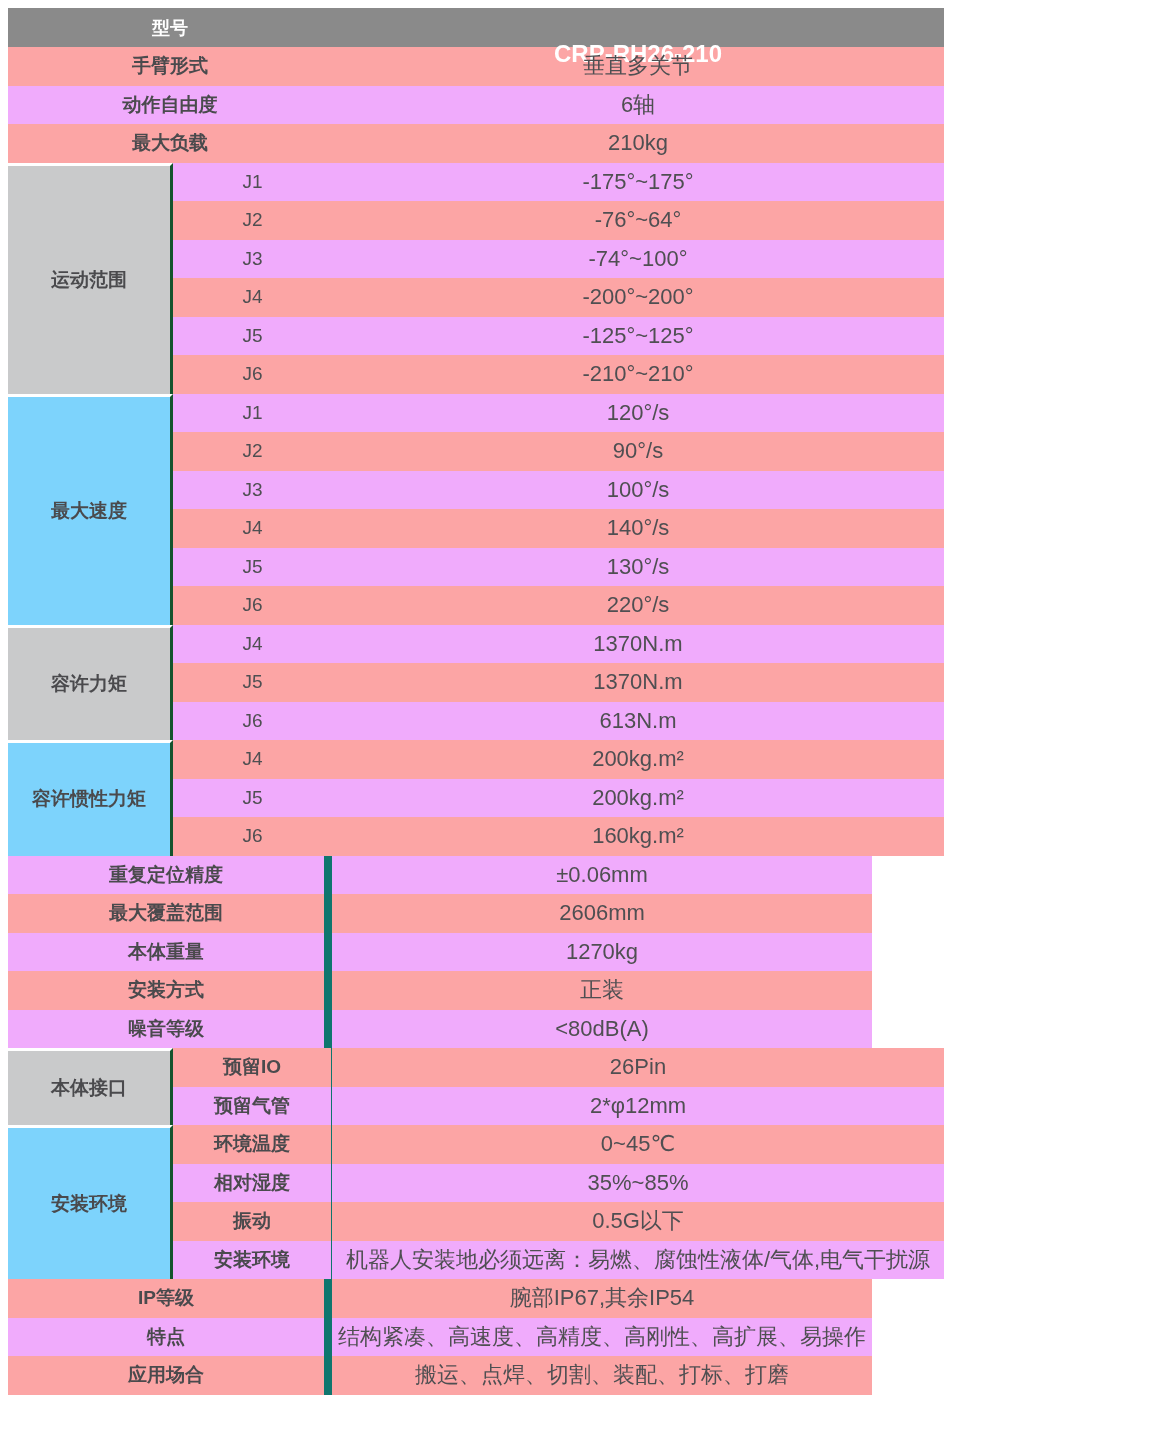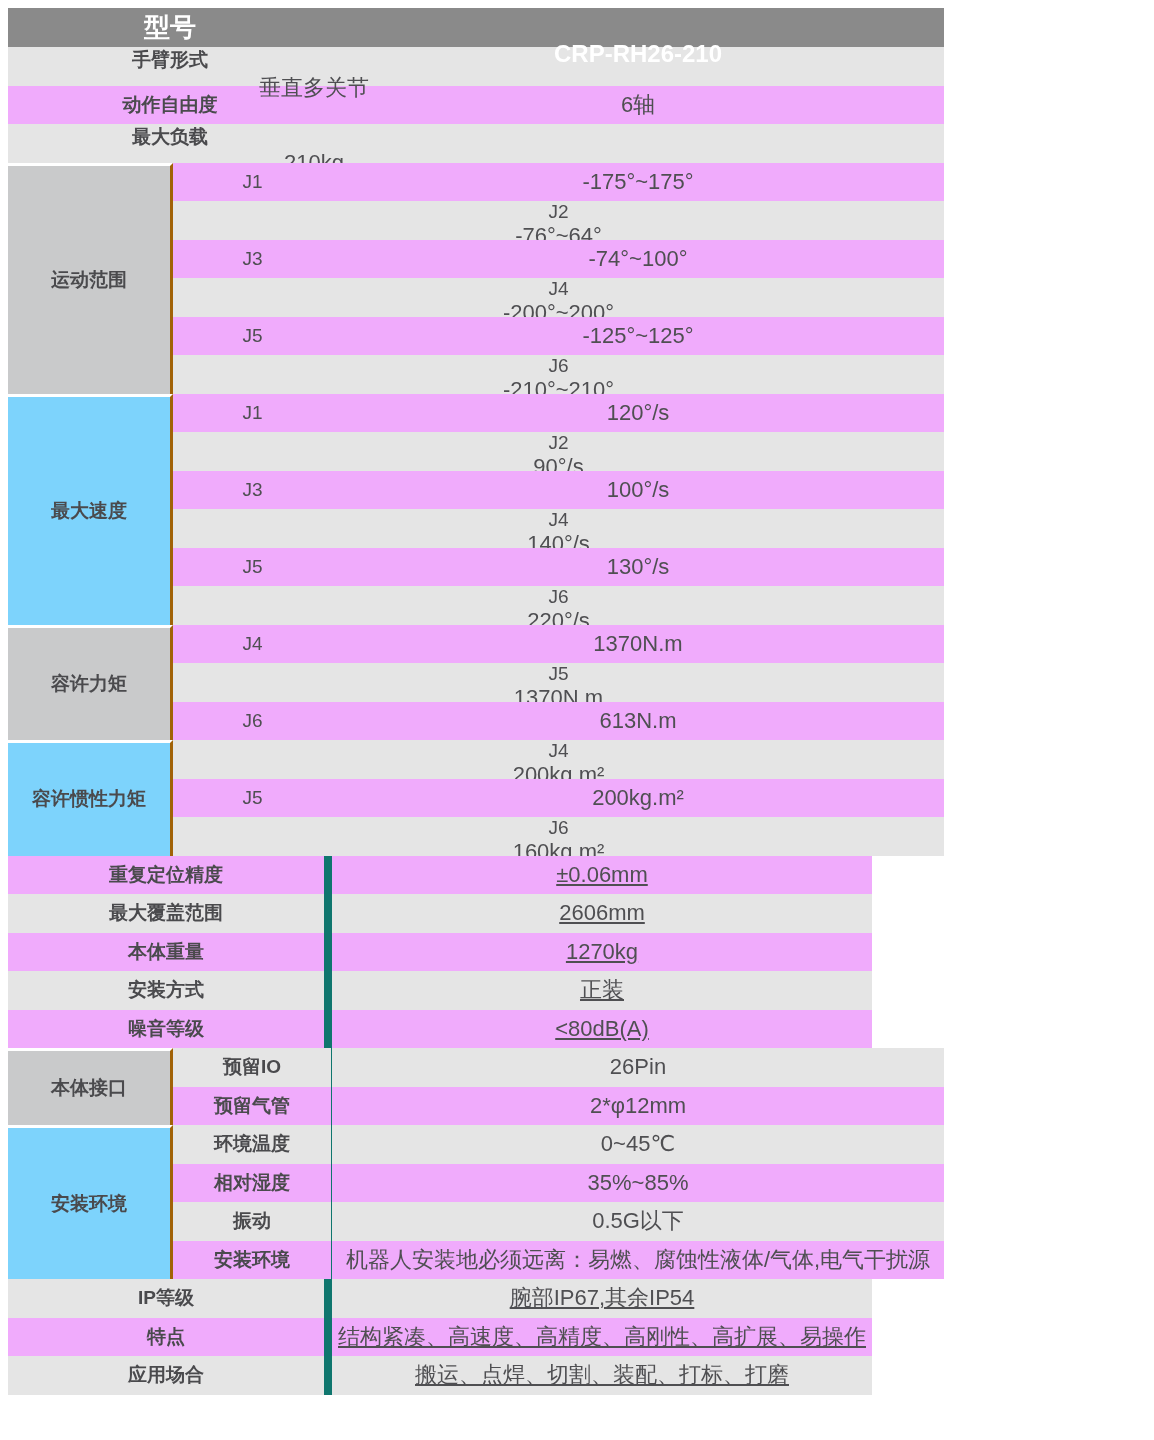--- a/index.html
+++ b/index.html
@@ -8,44 +8,44 @@
     font-family:"Liberation Sans","DejaVu Sans",sans-serif;
     -webkit-font-smoothing:antialiased;
   }
   .spec-table{
     position:absolute;left:8px;top:8px;width:936px;
   }
   .band{display:flex;width:936px;}
   .hband{height:39px;background:#8a8a8a;}
   .row{height:38.5px;}
   .hlbl{width:324px;display:flex;align-items:center;justify-content:center;
-        color:#ffffff;font-weight:bold;font-size:26px;}
+        color:#ffffff;font-weight:bold;font-size:18px;}
   .hval{width:612px;display:flex;align-items:center;justify-content:center;
         color:#ffffff;font-weight:bold;font-size:24px;margin-top:46px;}
   
   .tlbl{width:324px;display:flex;align-items:center;justify-content:center;}
   .tval{width:612px;display:flex;align-items:center;justify-content:center;}
   
   .mlbl{width:324px;box-sizing:border-box;border-right:8px solid #0f766e;
         display:flex;align-items:center;justify-content:center;}
-  .mval{width:540px;display:flex;align-items:center;justify-content:center;text-decoration:underline;}
-  
-  .sec{width:165px;box-sizing:border-box;border-right:3px solid #a16207;border-top:3px solid #fff;
+  .mval{width:540px;display:flex;align-items:center;justify-content:center;}
+  
+  .sec{width:165px;box-sizing:border-box;border-right:3px solid #14532d;border-top:3px solid #fff;
        display:flex;align-items:center;justify-content:center;}
   .secrows{display:flex;flex-direction:column;width:771px;}
   .jrow{display:flex;height:38.5px;align-items:center;}
   .jsub{width:159px;display:flex;align-items:center;justify-content:center;}
   .jval{width:612px;display:flex;align-items:center;justify-content:center;}
   .srow{display:flex;height:38.5px;}
   .ssub{width:159px;box-sizing:border-box;border-right:1px solid #0f766e;
         display:flex;align-items:center;justify-content:center;}
   .sval{width:612px;display:flex;align-items:center;justify-content:center;}
   
   .g{background:#f0abfc;}
-  .w{background:#e5e5e5;flex-direction:column;}
+  .w{background:#fca5a5;}
   .dk{background:#c9cacb;}
   .lt{background:#7dd3fc;}
   
   .lab{color:#4a4a4d;font-weight:bold;font-size:19px;}
   .val{color:#4f4f52;font-size:22px;}
   .jl{color:#4f4f52;font-size:19px;font-weight:normal;}
 </style>
 </head>
 <body>
 

